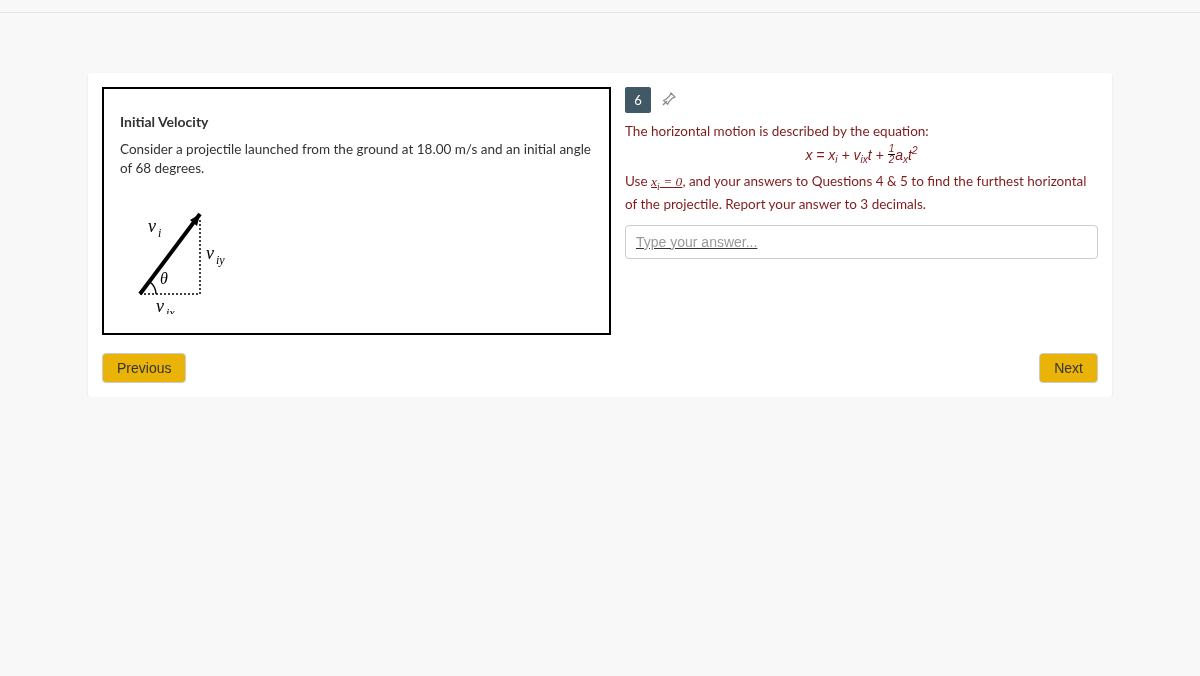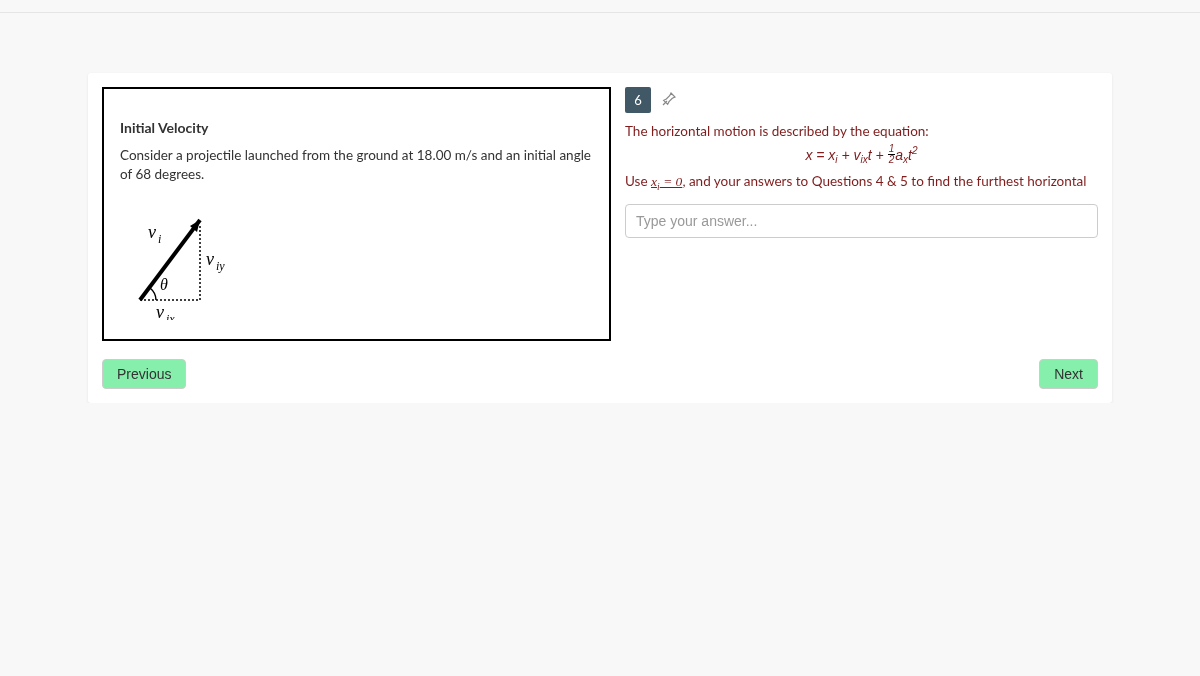--- a/index.html
+++ b/index.html
@@ -26,21 +26,21 @@
   padding: 14px;
   position: relative;
 }
 .content-row {
   display: flex;
   gap: 14px;
 }
 .left-panel {
   flex: 1;
   border: 2px solid #000;
-  padding: 30px 16px 16px;
+  padding: 24px 16px 16px;
 }
 .left-title {
   font-weight: 700;
   font-size: 14px;
   margin-bottom: 10px;
 }
 .left-desc {
   font-size: 13.5px;
   line-height: 1.4;
   color: #333;
@@ -110,29 +110,30 @@
 .frac .num { display: block; border-bottom: 0.7px solid #000; padding: 0 1px; }
 .frac .den { display: block; padding: 0 1px; }
 .answer-input {
   width: 100%;
   margin-top: 10px;
   padding: 8px 10px;
   border: 1px solid #ccc;
   border-radius: 4px;
   font-size: 14px;
   color: #333;
+  text-decoration: underline;
 }
 .answer-input::placeholder { color: #999; }
 .nav-row {
   display: flex;
   justify-content: space-between;
   margin-top: 18px;
 }
 .nav-btn {
-  background: #86efac;
+  background: #eab308;
   border: 1px solid #ccc;
   border-radius: 4px;
   padding: 6px 14px;
   font-size: 14px;
   cursor: pointer;
   color: #333;
 }
 sub { font-size: 0.72em; font-style: italic; }
 sup { font-size: 0.72em; }
 </style>
@@ -176,20 +177,21 @@
         </div>
 
         <div class="qbody">
           <div>The horizontal motion is described by the equation:</div>
           <div class="eq-center">
             x = x<sub>i</sub> + v<sub>ix</sub>t + <span class="frac"><span class="num">1</span><span class="den">2</span></span>a<sub>x</sub>t<sup>2</sup>
           </div>
           <div>
             <span>Use </span><span class="eq-inline">x<sub>i</sub> = 0</span><span>, and your answers to Questions 4 &amp; 5 to find the furthest horizontal</span>
           </div>
+          <div>of the projectile. Report your answer to 3 decimals.</div>
         </div>
 
         <input type="text" class="answer-input" placeholder="Type your answer..." style="">
       </div>
 
     </div>
 
     <div class="nav-row">
       <button class="nav-btn">Previous</button>
       <button class="nav-btn">Next</button>

